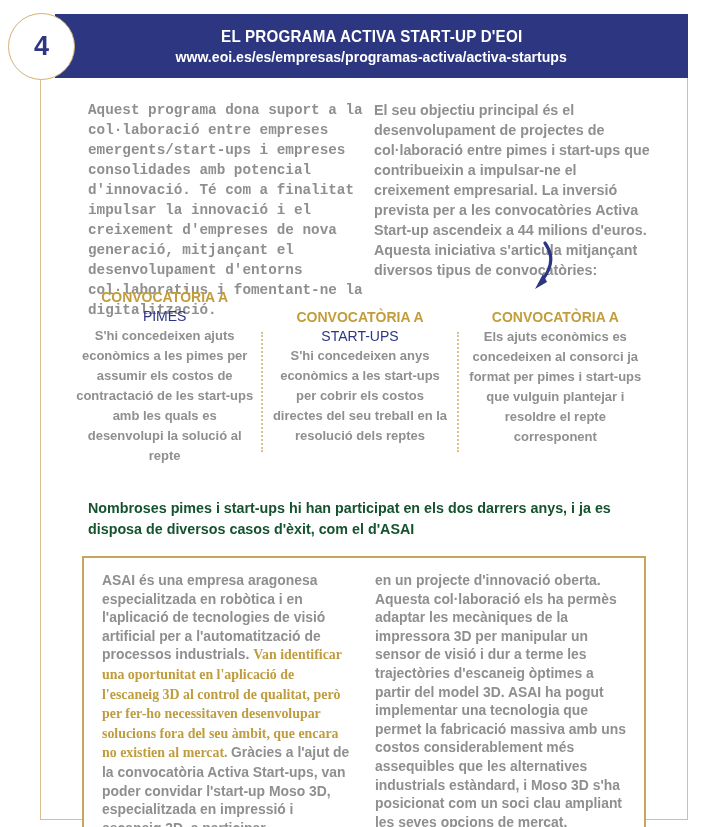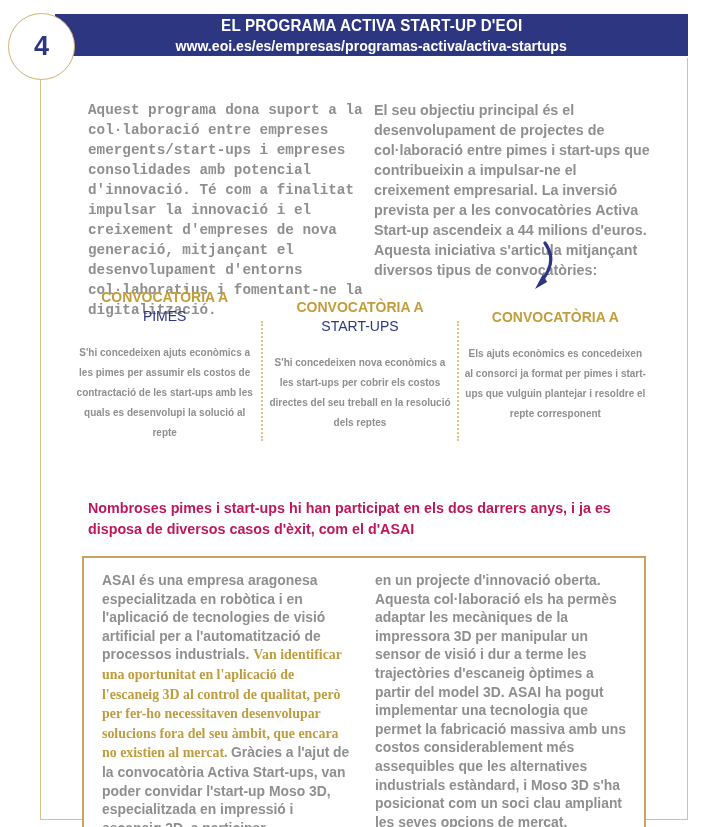--- a/index.html
+++ b/index.html
@@ -19,21 +19,21 @@
     width: 648px; height: 762px;
     border-left: 1px solid #d9c08c;
     border-right: 1px solid #d9c08c;
     border-bottom: 1px solid #d9c08c;
     z-index: 1;
   }
   
   .banner {
     position: absolute;
     left: 55px; top: 14px;
-    width: 633px; height: 42px;
+    width: 633px; height: 64px;
     background: #2d3681;
     z-index: 2;
     display: flex;
     flex-direction: column;
     align-items: center;
     justify-content: center;
     gap: 2px;
   }
   .banner-title {
     color: #ffffff;
@@ -101,39 +101,38 @@
     font-weight: bold;
     line-height: 19px;
   }
   .col-title {
     color: #2d3681;
     font-size: 14px;
     font-weight: normal;
     line-height: 19px;
   }
   .col-body {
-    margin-top: 17px;
     color: #8f8f8f;
-    font-size: 10px;
+    font-size: 13px;
     font-weight: bold;
     line-height: 20px;
     padding: 0 6px;
   }
   .col-divider {
     width: 0px;
     border-left: 2px dotted #dcc18b;
     height: 120px;
     margin-top: 30px;
   }
   
   .participation {
     position: absolute;
     left: 88px; top: 498px;
     width: 552px;
-    color: #be185d;
+    color: #14532d;
     font-size: 14.3px;
     font-weight: bold;
     line-height: 21px;
     z-index: 2;
   }
   
   .case-box {
     position: absolute;
     left: 82px; top: 556px;
     width: 564px;
@@ -186,21 +185,21 @@
       <div class="col-kicker">CONVOCATÒRIA A</div>
       <div class="col-title">PIMES</div>
       <div class="col-body">S'hi concedeixen ajuts econòmics a les pimes per assumir els costos de contractació de les start-ups amb les quals es desenvolupi la solució al repte</div>
     </div>
 
     <div class="col-divider"></div>
 
     <div class="col">
       <div class="col-kicker">CONVOCATÒRIA A</div>
       <div class="col-title">START-UPS</div>
-      <div class="col-body">S'hi concedeixen nova econòmics a les start-ups per cobrir els costos directes del seu treball en la resolució dels reptes</div>
+      <div class="col-body">S'hi concedeixen anys econòmics a les start-ups per cobrir els costos directes del seu treball en la resolució dels reptes</div>
     </div>
 
     <div class="col-divider"></div>
 
     <div class="col">
       <div class="col-kicker">CONVOCATÒRIA A</div>
       <div class="col-body">Els ajuts econòmics es concedeixen al consorci ja format per pimes i start-ups que vulguin plantejar i resoldre el repte corresponent</div>
     </div>
 
   </section>

